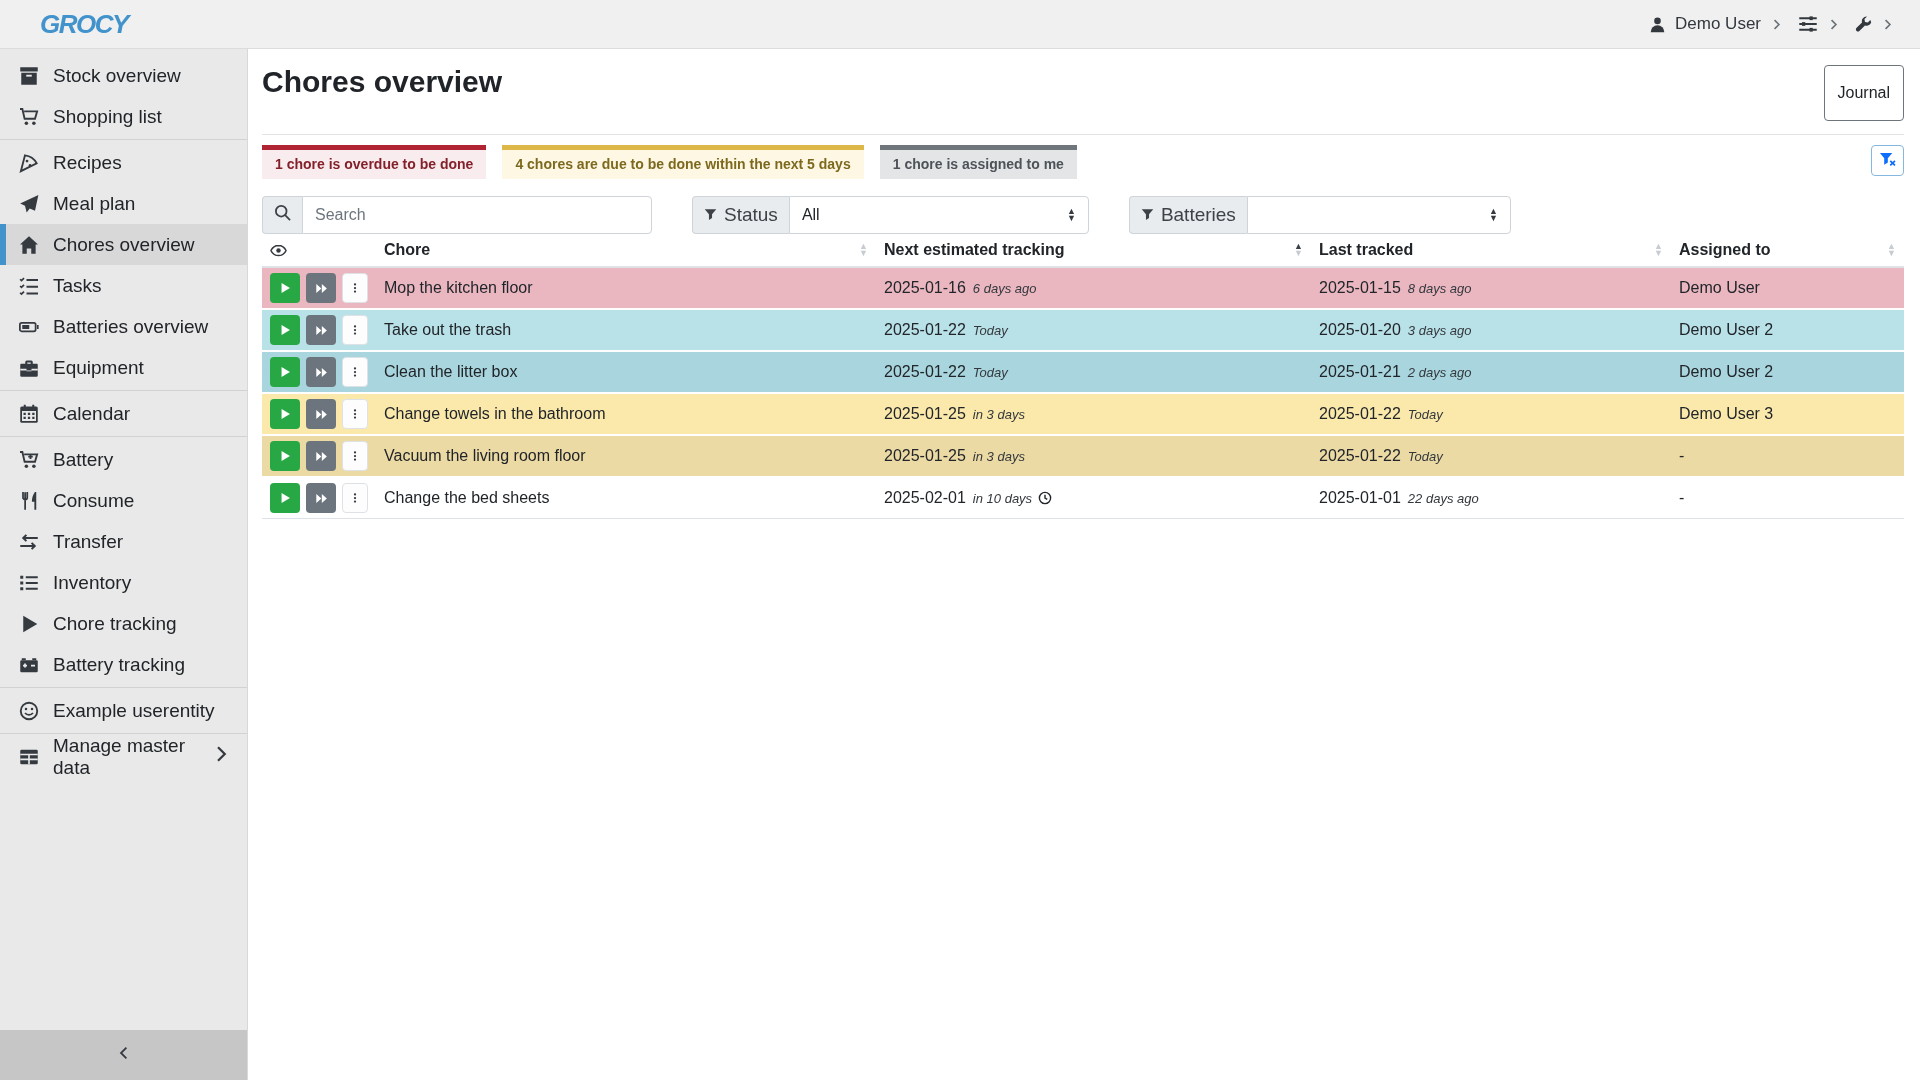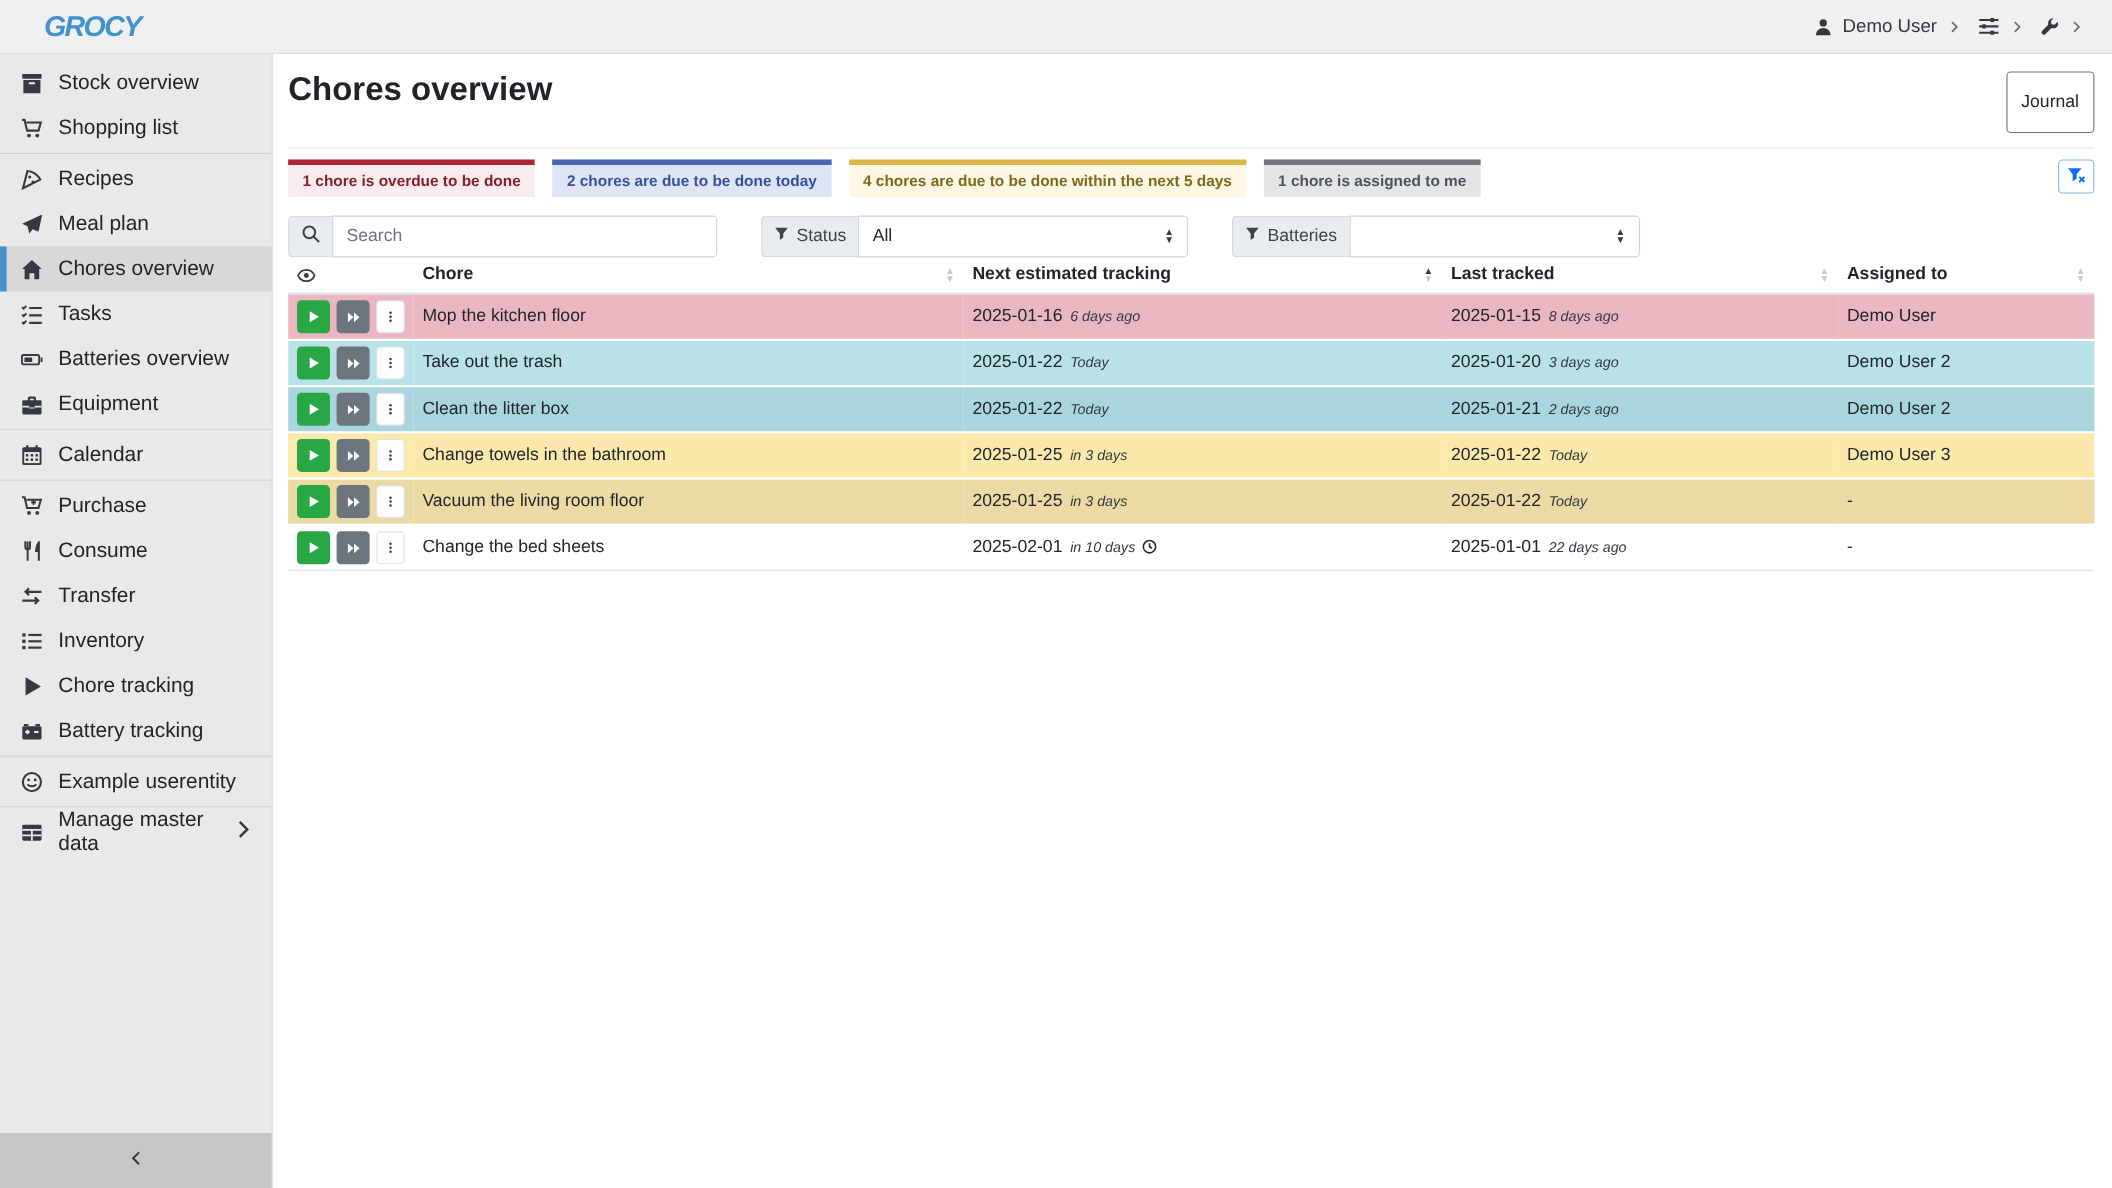--- a/index.html
+++ b/index.html
@@ -50,21 +50,21 @@
   .al-secondary{ border-color:#70767c; background:#e4e5e6; color:#4d5359; }
   .btn-clearfilter { margin-left:auto; width:33px; height:31px; align-self:flex-start;
     background:#fff; border:1px solid #86b7de; border-radius:4px; color:#0d6efd;
     display:flex; align-items:center; justify-content:center; cursor:pointer; }
 
   
   .filter-row { display:flex; gap:40px; margin-top:17px; }
   .inp-group { display:flex; height:38px; }
   .inp-prepend { background:#e9ecef; border:1px solid #ced4da; border-right:none;
     border-radius:4px 0 0 4px; display:flex; align-items:center; gap:7px; padding:0 11px;
-    color:#3c4248; font-size:16px; }
+    color:#3c4248; font-size:19px; }
   .search-group { width:390px; }
   .search-input { flex:1; border:1px solid #ced4da; border-radius:0 4px 4px 0;
     font-size:16px; padding:0 12px; color:#212529; outline:none; font-family:inherit; min-width:0; }
   .search-input::placeholder { color:#6c757d; }
   .fake-select { border:1px solid #ced4da; border-radius:0 4px 4px 0; background:#fff;
     display:flex; align-items:center; font-size:16px; padding:0 12px; cursor:pointer; }
   .fake-select .caret { margin-left:auto; display:flex; flex-direction:column; line-height:7px;
     font-size:9px; color:#343a40; padding-left:12px; }
   .sel-status { width:300px; }
   .sel-assign { width:264px; }
@@ -225,21 +225,21 @@
         <span>Calendar</span>
       </li>
       <li class="sb-div"></li>
       <li class="sb-item">
         <svg viewBox="0 0 16 16" fill="currentColor">
             <path fill="none" stroke="currentColor" stroke-width="1.5" d="M.8 1.6h1.9l1.8 7.8h8.3l1.7-5.9H4.1"></path>
             <circle cx="5.9" cy="13" r="1.4"></circle>
             <circle cx="11.9" cy="13" r="1.4"></circle>
             <path d="M7.4 5.3h3.6M9.2 3.5v3.6" stroke="currentColor" stroke-width="1.5"></path>
           </svg>
-        <span>Purchase</span>
+        <span>Battery</span>
       </li>
       <li class="sb-item">
         <svg viewBox="0 0 16 16" fill="currentColor">
             <path fill="none" stroke="currentColor" stroke-width="1.4" d="M3.2.8v4.4a1.7 1.7 0 0 0 3.4 0V.8M4.9 1v14"></path>
             <path d="M13.8.8v14.2h-1.5V8.6h-2c0-2.8.8-5.7 2.4-7.8z"></path>
           </svg>
         <span>Consume</span>
       </li>
       <li class="sb-item">
         <svg viewBox="0 0 16 16" fill="none" stroke="currentColor" stroke-width="1.6">
@@ -304,21 +304,20 @@
   <main class="content">
 
     <div class="page-head">
       <h1 class="page-title">Chores overview</h1>
       <button class="btn-journal">Journal</button>
     </div>
     <hr class="head-hr">
 
     <div class="alerts-row">
       <div class="alert-badge al-danger">1 chore is overdue to be done</div>
-      <div class="alert-badge al-primary">2 chores are due to be done today</div>
       <div class="alert-badge al-warning">4 chores are due to be done within the next 5 days</div>
       <div class="alert-badge al-secondary">1 chore is assigned to me</div>
       <button class="btn-clearfilter">
         <span><svg width="17" height="17" viewBox="0 0 16 16" fill="currentColor">
               <path d="M.9 1.8h11.6L8.3 6.9v4L4.9 13V6.9z"></path>
               <path d="m10.6 9.2 4.4 4.4M15 9.2l-4.4 4.4" stroke="currentColor" stroke-width="1.6" fill="none"></path>
             </svg></span>
       </button>
     </div>
 

